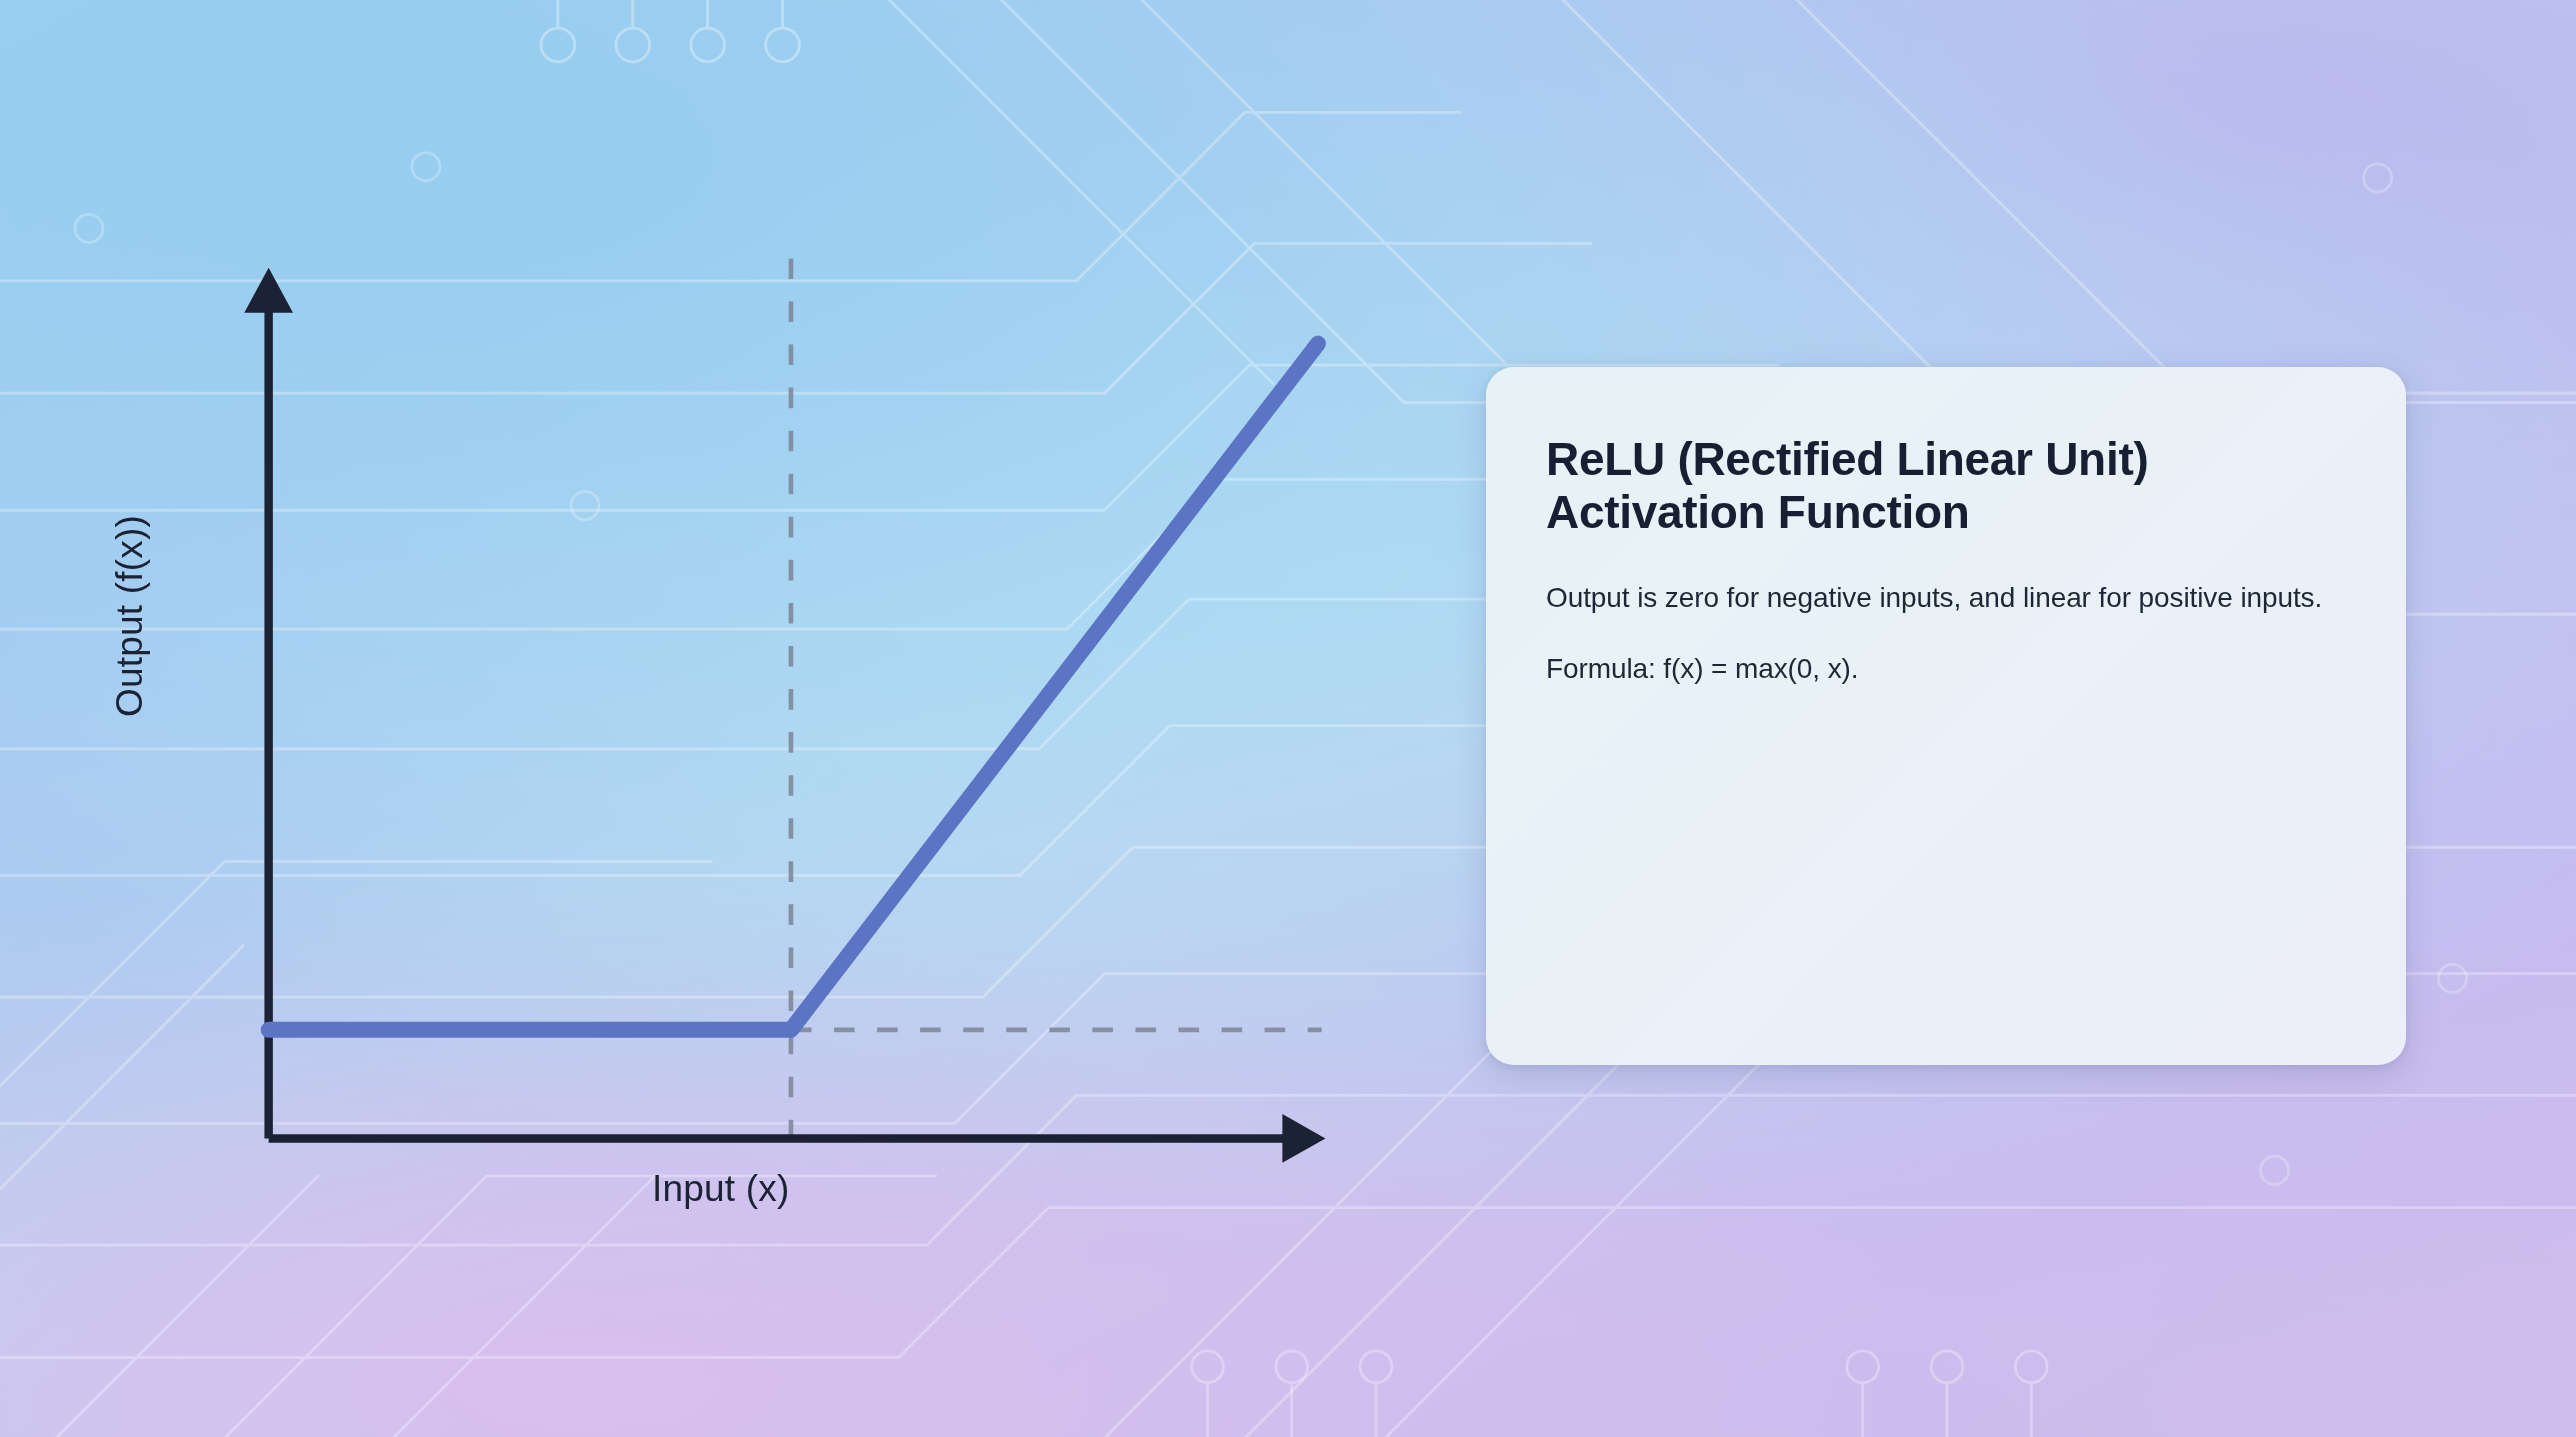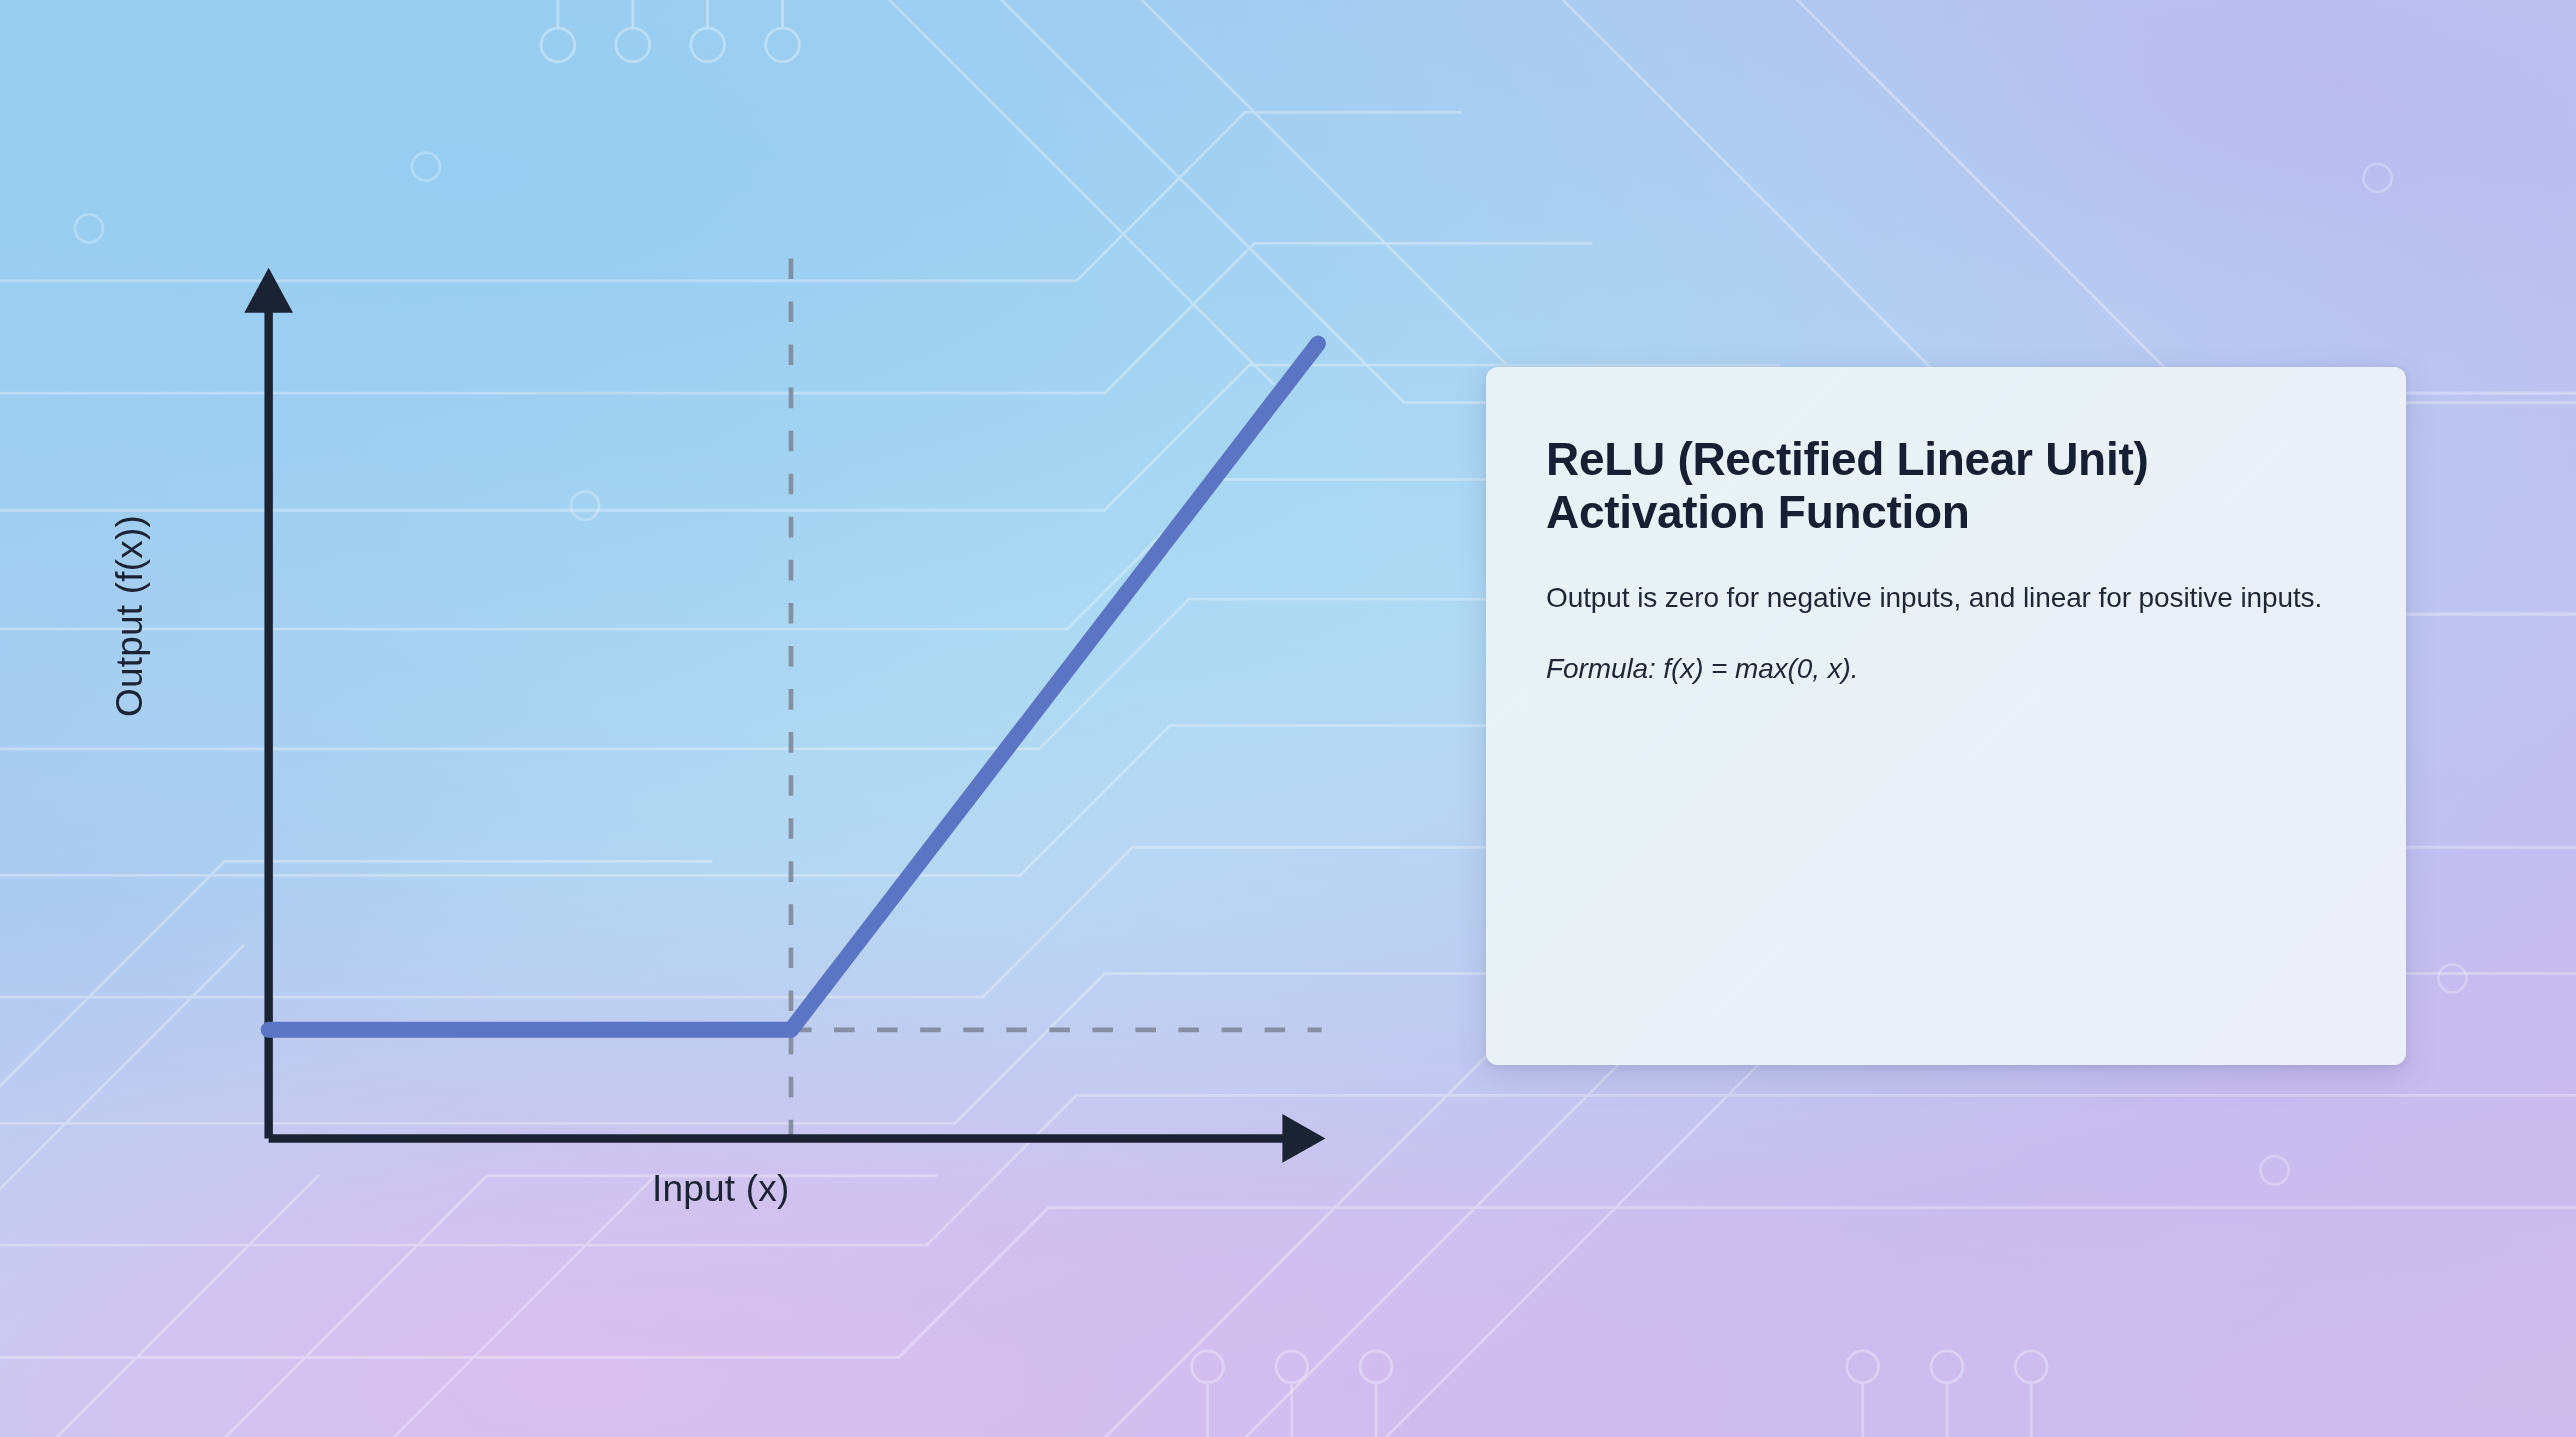--- a/index.html
+++ b/index.html
@@ -31,35 +31,35 @@
     left:-67px;top:595px;width:393px;text-align:center;
     font-size:37px;transform:rotate(-90deg);transform-origin:center center;
     letter-spacing:0.2px;
   }
   #xlabel{
     left:652px;top:1168px;font-size:37px;letter-spacing:0.2px;
   }
   
   #card{
     position:absolute;left:1486px;top:367px;width:920px;height:698px;
-    border-radius:12px;
+    border-radius:28px;
     background:linear-gradient(135deg,#e6f2f6 0%,#e9f1f7 45%,#eceef9 100%);
     box-shadow:0 9.4px 32px rgba(60,70,120,0.17),0 1.9px 7.5px rgba(60,70,120,0.10);
     box-sizing:border-box;
     padding:66px 60px 0 60px;
   }
   #card-title{
     font-size:46px;line-height:1.16;font-weight:700;color:#172033;
     letter-spacing:-0.3px;margin:0 0 41px 0;
   }
   .card-p{
     font-size:28px;line-height:1.23;font-weight:400;color:#1e2736;
     letter-spacing:-0.1px;margin:0 0 37px 0;
   }
-  .card-p:last-child{margin-bottom:12px;font-style:italic;}
+  .card-p:last-child{margin-bottom:12px;}
 </style>
 </head>
 <body>
 
 <div id="stage">
 
   <svg id="circuit" viewBox="0 0 2752 1536" preserveAspectRatio="none" aria-hidden="true">
     <g fill="none" stroke="#ffffff" stroke-width="3" opacity="0.30" stroke-linecap="round" stroke-linejoin="round">
 
       <path d="M-20 300 H1150 L1330 120 H1560"></path>

